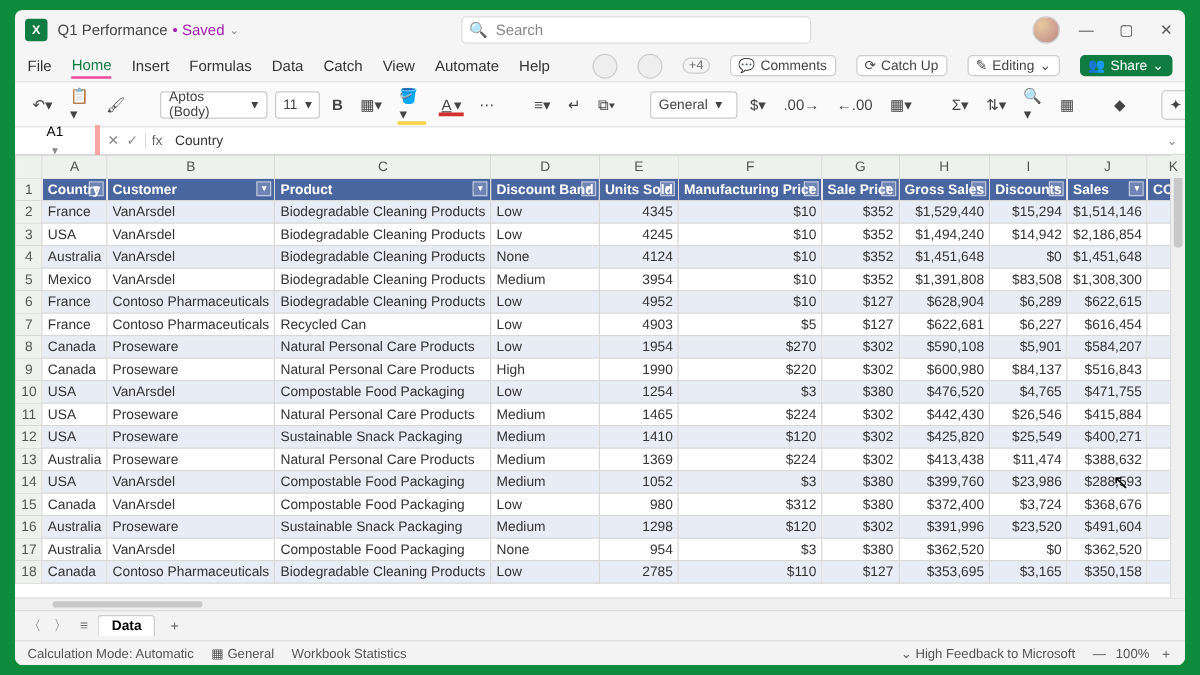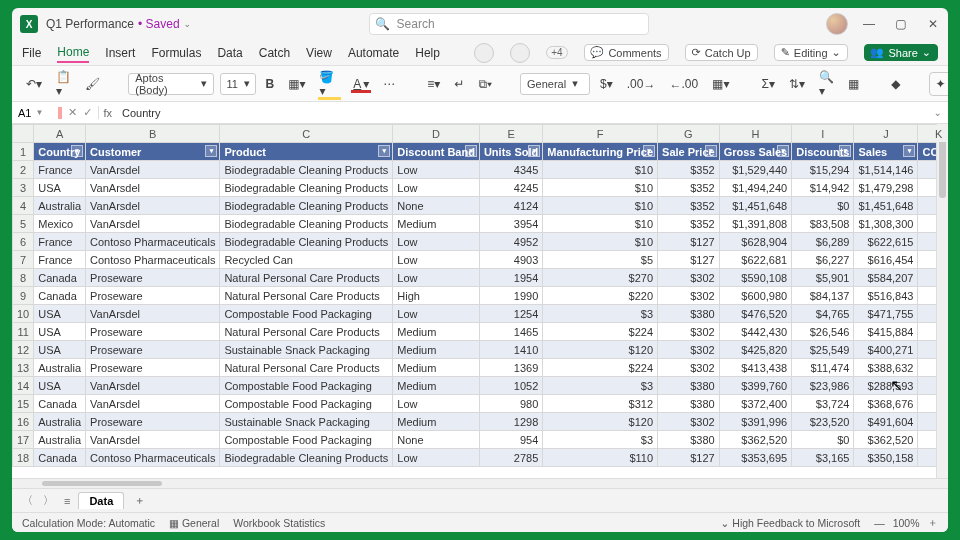--- a/index.html
+++ b/index.html
@@ -37,21 +37,21 @@
 .ribbon .combo { display:flex; align-items:center; gap:6px; padding:0 6px;}
 .ribbon .fontname { width: 90px; }
 .ribbon .fontsize { width: 36px; }
 .ribbon .numfmt { width: 70px; }
 .ribbon .copilot { display:flex; align-items:center; gap:4px; border:1px solid #ccc; border-radius:4px; padding:2 6px; height:24px; padding:0 6px;}
 .swatch-under { position:relative; }
 .swatch-under::after { content:""; position:absolute; left:2px; right:2px; bottom:0; height:3px; background: var(--c,#ffd54f); }
 
 
 .fbar { height: 22px; display:flex; align-items:center; border-bottom:1px solid #ddd; font-size:11px; background:#fff;}
-.fbar .namebox { width:50px; border-right:4px solid #fca5a5; padding:0 6px; display:flex; align-items:center; gap:4px;}
+.fbar .namebox { width:68px; border-right:4px solid #fca5a5; padding:0 6px; display:flex; align-items:center; gap:4px;flex-direction:column;}
 .fbar .fxbtns { display:flex; align-items:center; gap:6px; padding:0 6px; color:#888; border-right:1px solid #ddd;}
 .fbar .fxlabel { color:#666; padding:0 4px;}
 .fbar .fxval { flex:1; padding:0 6px; color:#333;}
 .fbar .expand { padding:0 6px; color:#888; font-size:10px;}
 
 
 .gridwrap { flex:1; position:relative; overflow:hidden; background:#fff; }
 .grid { position:absolute; inset:0; overflow:auto; }
 table { border-collapse:collapse; table-layout:fixed; font-size:11px; color:#333; }
 th, td { border:1px solid #d8d8d8; height:18px; padding:0 4px; white-space:nowrap; overflow:hidden; text-overflow:ellipsis; }
@@ -264,21 +264,21 @@
               <th>3</th>
               <td>USA</td>
               <td>VanArsdel</td>
               <td>Biodegradable Cleaning Products</td>
               <td>Low</td>
               <td class="num">4245</td>
               <td class="num">$10</td>
               <td class="num">$352</td>
               <td class="num">$1,494,240</td>
               <td class="num">$14,942</td>
-              <td class="num">$1,479,298</td>
+              <td class="num">$2,186,854</td>
               <td class="num">$</td>
             </tr>
             <tr class="band">
               <th>4</th>
               <td>Australia</td>
               <td>VanArsdel</td>
               <td>Biodegradable Cleaning Products</td>
               <td>None</td>
               <td class="num">4124</td>
               <td class="num">$10</td>

